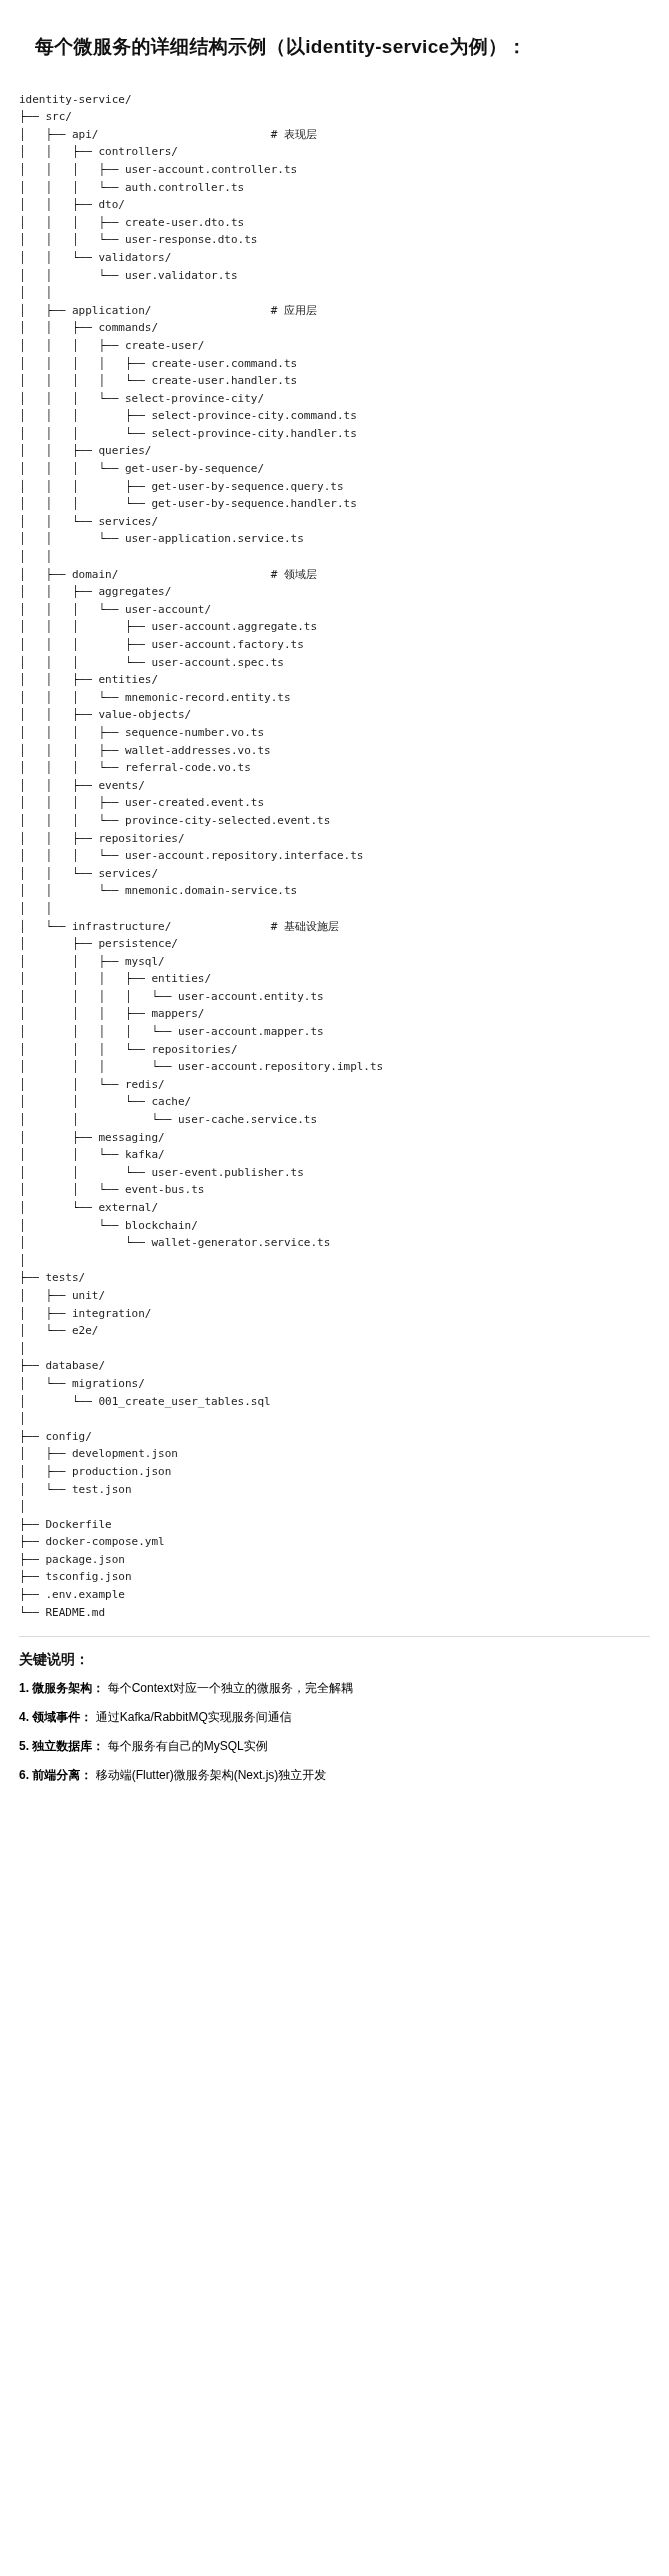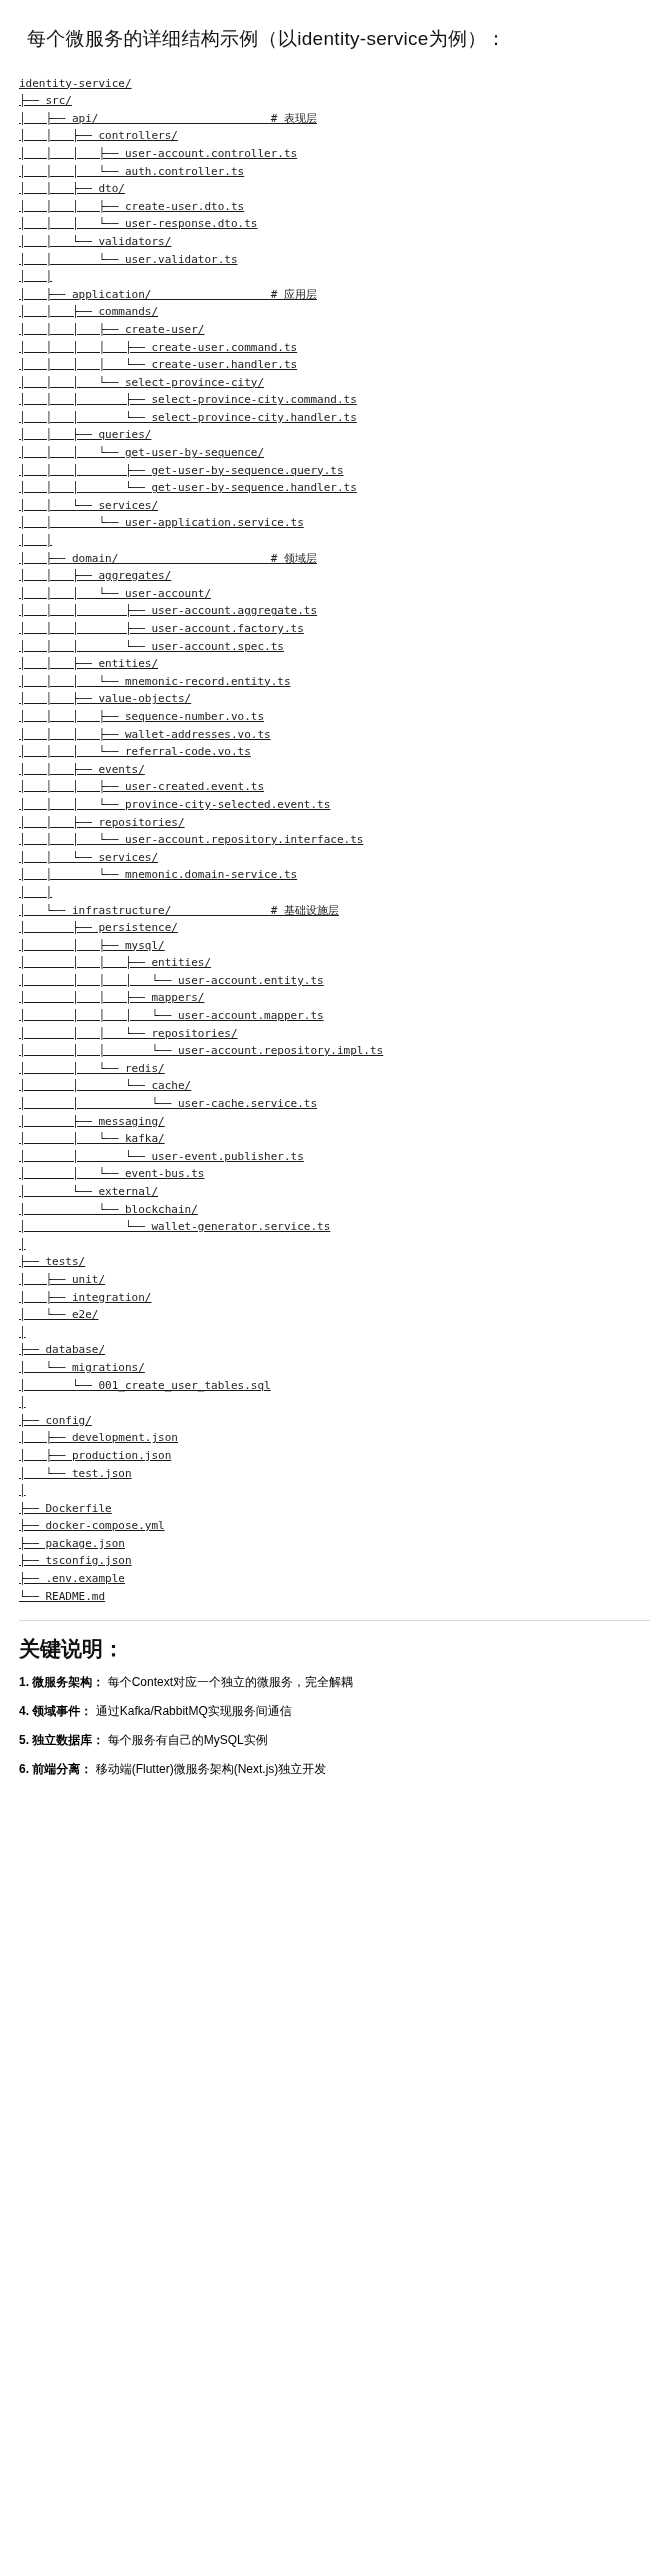--- a/index.html
+++ b/index.html
@@ -14,49 +14,48 @@
     color: #1a1a1a;
   }
   .page {
     width: 669px;
     padding: 0;
   }
   .title-block {
     padding: 17.5px 19px 11.3px 19px;
   }
   .title-block h1 {
-    margin: 8px;
+    margin: 16px;
     font-size: 19px;
-    font-weight: normal;
+    font-weight: bold;
     letter-spacing: 0.3px;
     color: #111111;
   }
   .tree-block {
     padding: 3.8px 19px 6.3px 19px;
-    text-decoration: underline;
   }
   pre.tree {
     margin: 0;
     font-family: "DejaVu Sans Mono", "Liberation Mono", monospace;
     font-size: 11px;
     line-height: 17.6px;
     color: #1d1d1d;
     white-space: pre;
     letter-spacing: 0px;
   }
   .divider {
     height: 0.6px;
     background: #d9d9d9;
     margin: 8.8px 19px 0 19px;
   }
   .notes-block {
     padding: 13.8px 19px 6.3px 19px;
   }
   .notes-title {
-    font-size: 21px;
+    font-size: 14px;
     font-weight: bold;
     color: #111111;
     margin: 0 0 10px 0;
   }
   ol.notes {
     margin: 0;
     padding: 0;
     list-style: none;
   }
   ol.notes li {

